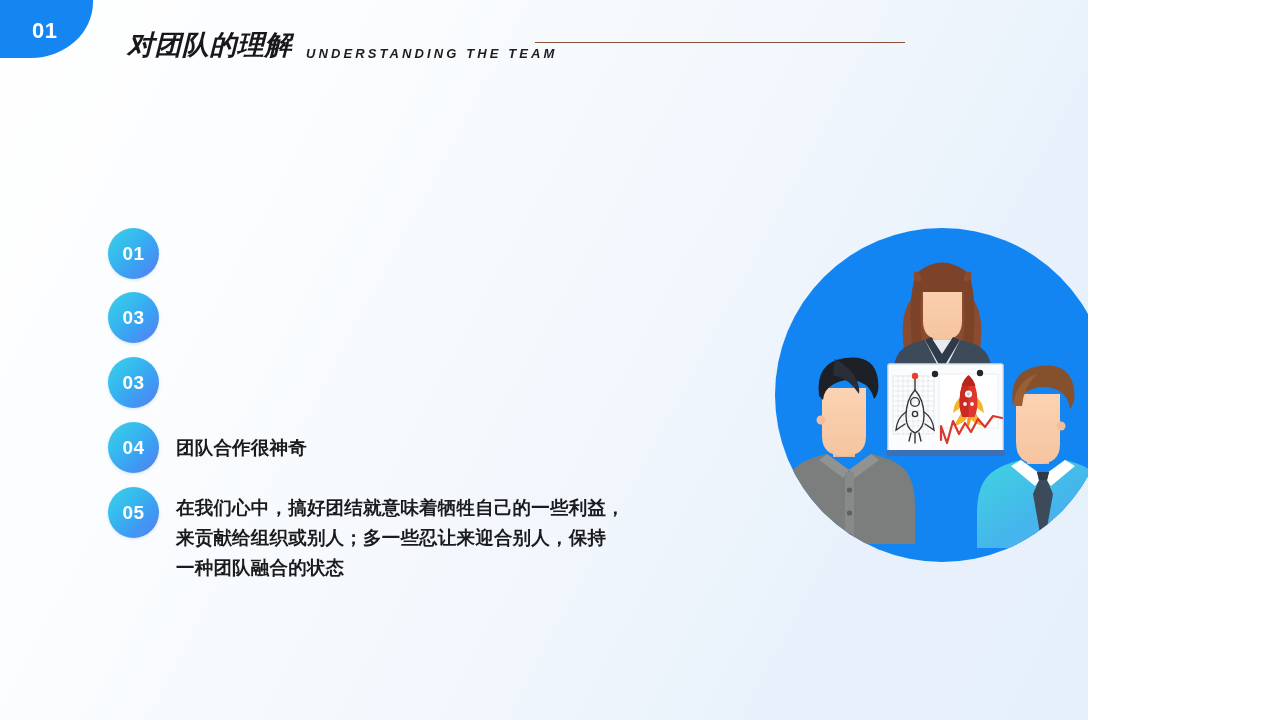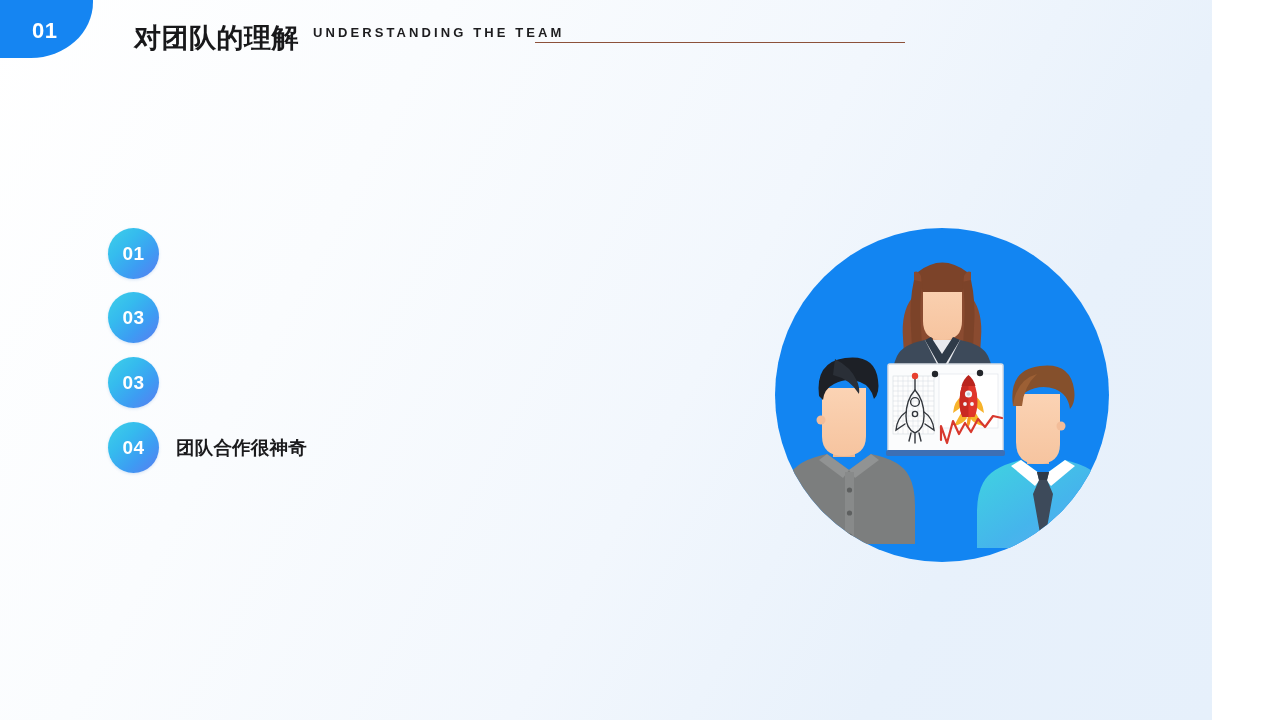--- a/index.html
+++ b/index.html
@@ -8,21 +8,21 @@
   }
   body {
     width: 1280px;
     height: 720px;
     overflow: hidden;
     font-family: "Liberation Sans", "DejaVu Sans", sans-serif;
   }
 
   #slide {
     position: relative;
-    width: 1212px;
+    width: 1088px;
     height: 720px;
     background: linear-gradient(118deg, #ffffff 0%, #fafcfe 28%, #f2f7fd 56%, #e8f1fb 78%, #e6f0fb 100%);
     overflow: hidden;
   }
 
   
   #section-badge {
     position: absolute;
     left: -12px;
     top: -14px;
@@ -38,25 +38,26 @@
     top: 34px;
     color: #ffffff;
     font-size: 22px;
     font-weight: 600;
     letter-spacing: 0.5px;
     line-height: 1;
   }
 
   #header-title-wrap {
     position: absolute;
-    left: 134px;
+    left: 127px;
     top: 25px;
     display: flex;
-    align-items: flex-start;
+    align-items: flex-end;
     height: 34px;
+    font-style: italic;
   }
   #header-title {
     font-size: 27px;
     font-weight: 700;
     color: #18181a;
     letter-spacing: 0.5px;
     line-height: 1;
     white-space: nowrap;
   }
   #header-subtitle {
@@ -173,20 +174,28 @@
       </div>
     </div>
 
     <div class="list-item" id="list-item-4">
       <div class="item-badge">
         <span class="item-badge-number">04</span>
       </div>
       <div class="item-text">团队合作很神奇</div>
     </div>
 
+    <div class="list-item multiline" id="list-item-5">
+      <div class="item-badge">
+        <span class="item-badge-number">05</span>
+      </div>
+      <div class="item-text">在我们心中，搞好团结就意味着牺牲自己的一些利益，
+来贡献给组织或别人；多一些忍让来迎合别人，保持
+一种团队融合的状态</div>
+    </div>
 
   </div>
 
   <div id="illustration">
     <svg viewBox="0 0 334 334" width="334" height="334" xmlns="http://www.w3.org/2000/svg">
       <defs>
         <linearGradient id="shirtBlue" x1="0" y1="0" x2="1" y2="1">
           <stop offset="0%" stop-color="#3fd4e0"></stop>
           <stop offset="55%" stop-color="#45b5ec"></stop>
           <stop offset="100%" stop-color="#5fa8f2"></stop>

